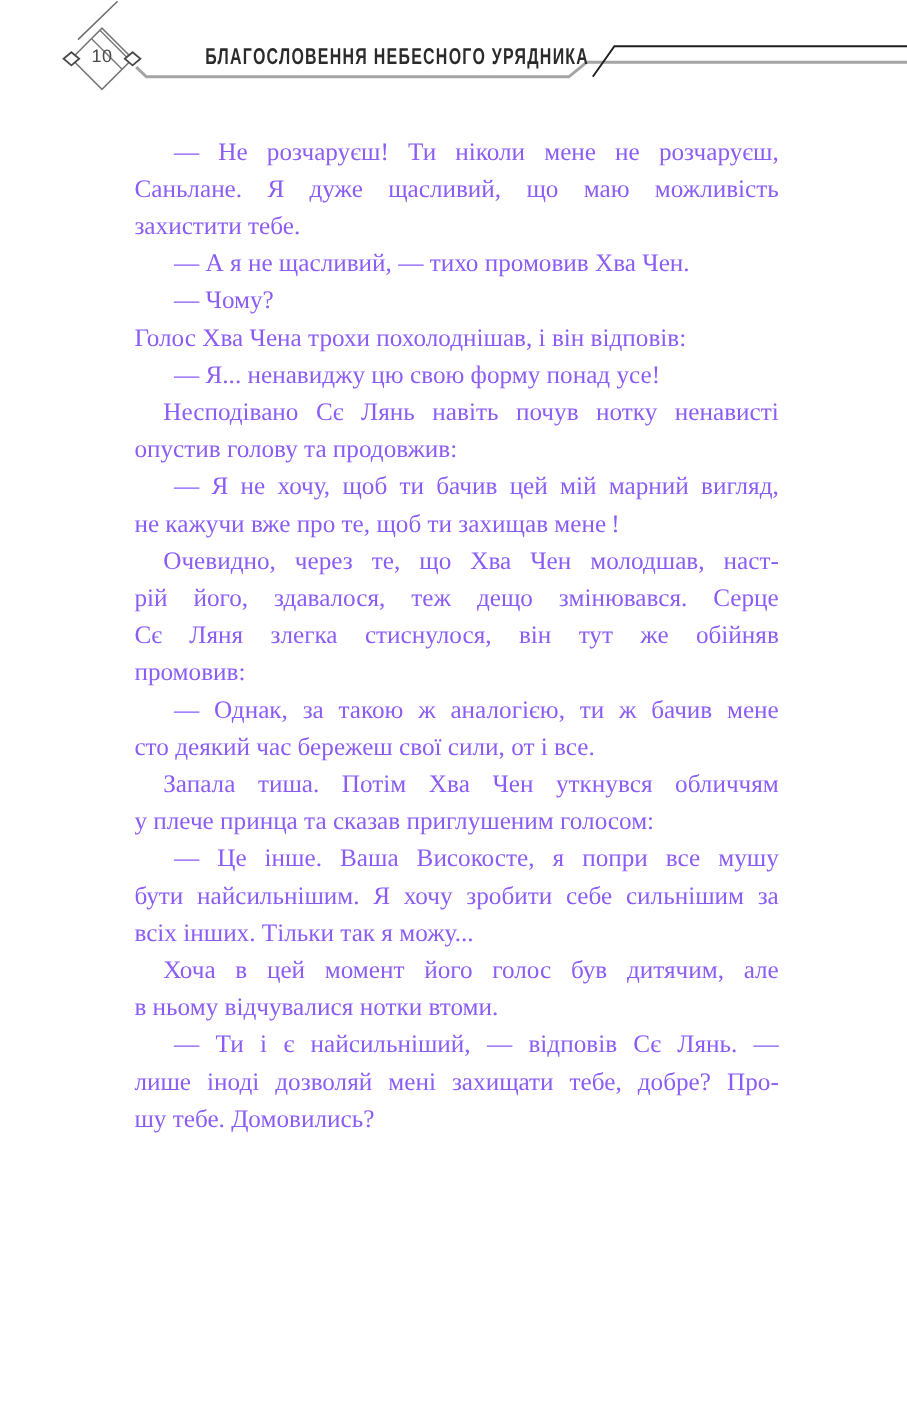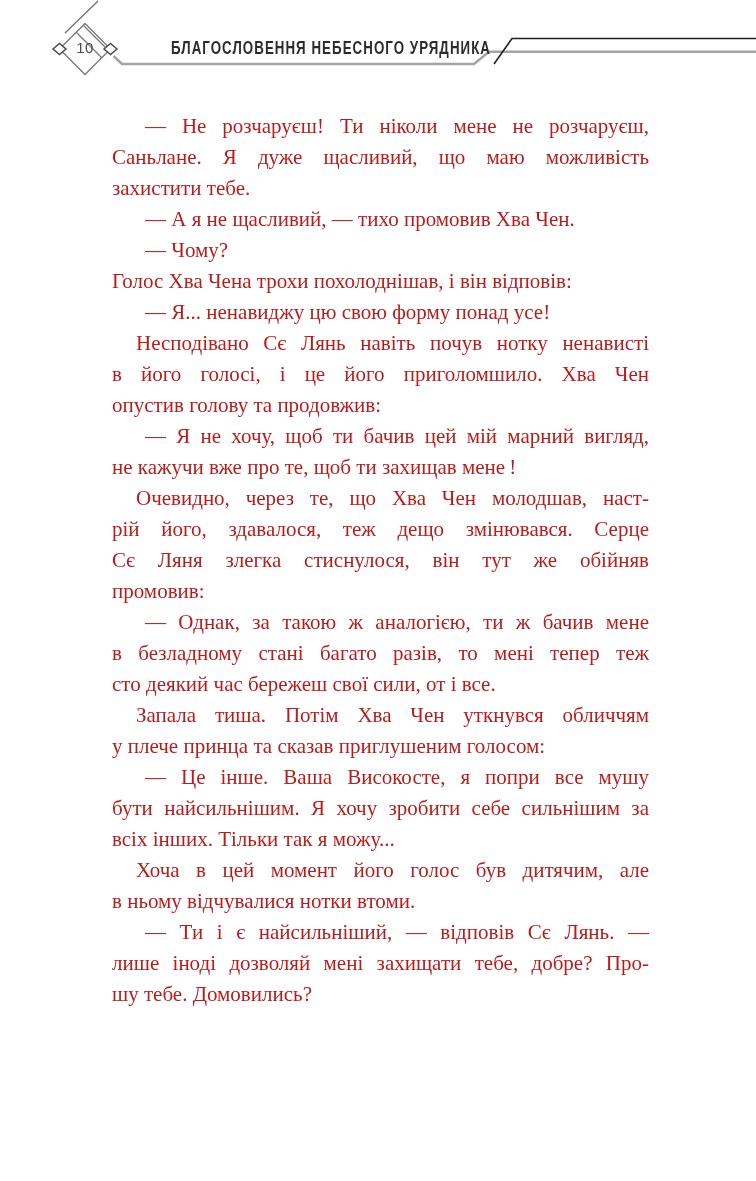--- a/index.html
+++ b/index.html
@@ -32,21 +32,21 @@
     font-family: "Liberation Sans", sans-serif;
     font-size: 19px; line-height: 19px; font-weight: 700;
     color: #2b2b2b; letter-spacing: 1.5px;
     white-space: nowrap;
     transform: scaleX(0.70);
     transform-origin: 0 50%;
   }
   
   .body-text {
     position: absolute; left: 112px; top: 111px; width: 537px;
-    color: #b91c1c;
+    color: #8b5cf6;
   }
   .line {
     height: 31px; line-height: 31px;
     font-size: 21px;
     text-align: justify;
     text-align-last: justify;
   }
   .line.end { text-align-last: left; }
   .line.ind-d { text-indent: 33px; }
   .line.ind-n { text-indent: 24px; }
@@ -79,30 +79,28 @@
 
   <div class="body-text">
       <div class="line ind-d">— Не розчаруєш! Ти ніколи мене не розчаруєш,</div>
       <div class="line">Саньлане. Я дуже щасливий, що маю можливість</div>
       <div class="line end">захистити тебе.</div>
       <div class="line ind-d end">— А я не щасливий, — тихо промовив Хва Чен.</div>
       <div class="line ind-d end">— Чому?</div>
       <div class="line end">Голос Хва Чена трохи похолоднішав, і він відповів:</div>
       <div class="line ind-d end">— Я... ненавиджу цю свою форму понад усе!</div>
       <div class="line ind-n">Несподівано Сє Лянь навіть почув нотку ненависті</div>
-      <div class="line">в його голосі, і це його приголомшило. Хва Чен</div>
       <div class="line end">опустив голову та продовжив:</div>
       <div class="line ind-d">— Я не хочу, щоб ти бачив цей мій марний вигляд,</div>
       <div class="line end">не кажучи вже про те, щоб ти захищав мене !</div>
       <div class="line ind-n">Очевидно, через те, що Хва Чен молодшав, наст-</div>
       <div class="line">рій його, здавалося, теж дещо змінювався. Серце</div>
       <div class="line">Сє Ляня злегка стиснулося, він тут же обійняв</div>
       <div class="line end">промовив:</div>
       <div class="line ind-d">— Однак, за такою ж аналогією, ти ж бачив мене</div>
-      <div class="line">в безладному стані багато разів, то мені тепер теж</div>
       <div class="line end">сто деякий час бережеш свої сили, от і все.</div>
       <div class="line ind-n">Запала тиша. Потім Хва Чен уткнувся обличчям</div>
       <div class="line end">у плече принца та сказав приглушеним голосом:</div>
       <div class="line ind-d">— Це інше. Ваша Високосте, я попри все мушу</div>
       <div class="line">бути найсильнішим. Я хочу зробити себе сильнішим за</div>
       <div class="line end">всіх інших. Тільки так я можу...</div>
       <div class="line ind-n">Хоча в цей момент його голос був дитячим, але</div>
       <div class="line end">в ньому відчувалися нотки втоми.</div>
       <div class="line ind-d">— Ти і є найсильніший, — відповів Сє Лянь. —</div>
       <div class="line">лише іноді дозволяй мені захищати тебе, добре? Про-</div>

